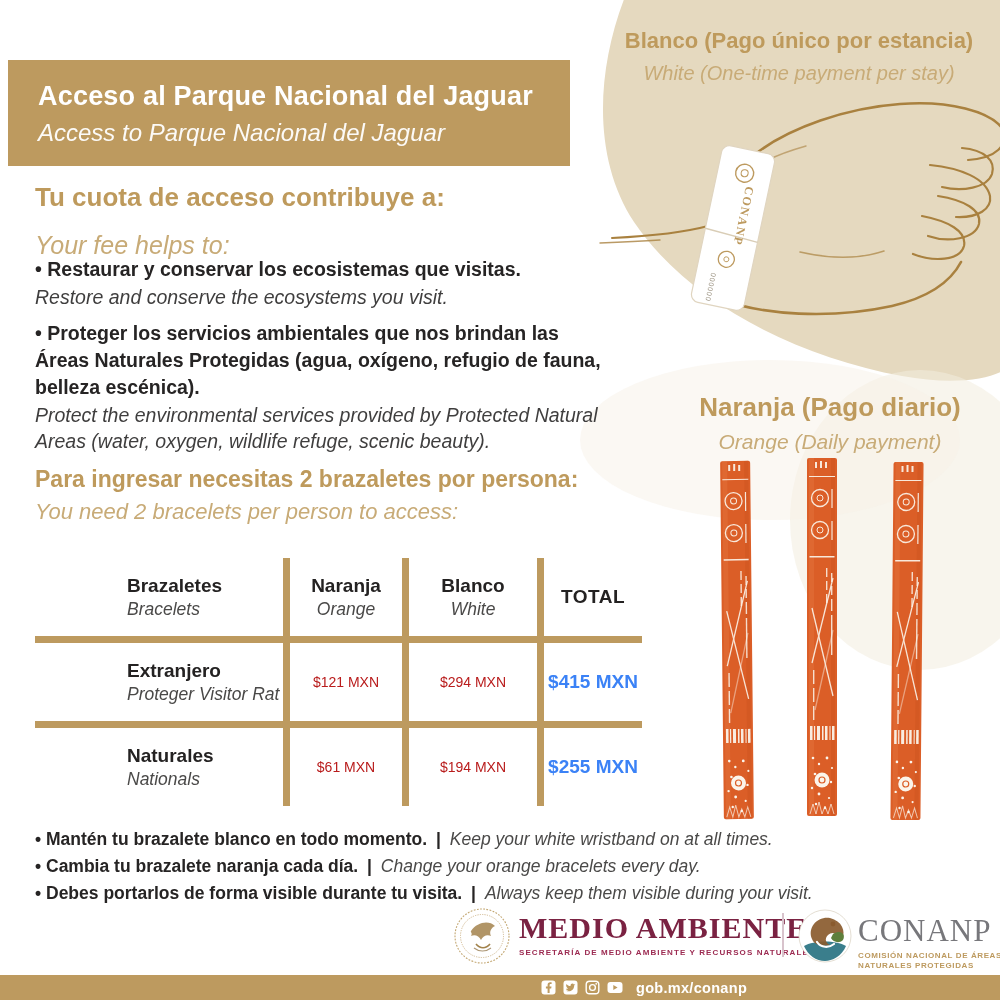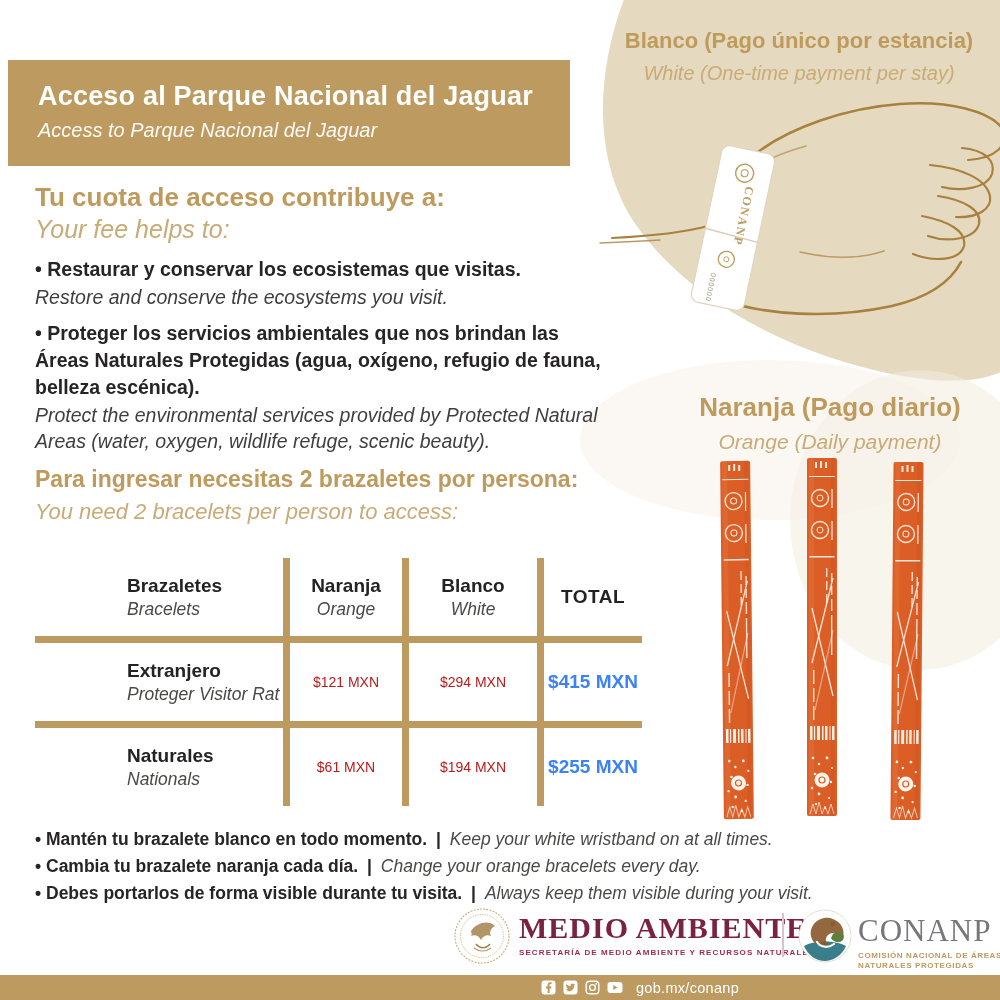--- a/index.html
+++ b/index.html
@@ -2,33 +2,33 @@
 <html><head>
 <meta charset="utf-8">
 <style>
   html,body{margin:0;padding:0;}
   body{font-family:"Liberation Sans", sans-serif; background:#ffffff;}
   .canvas{position:relative;width:1000px;height:1000px;overflow:hidden;background:#ffffff;}
   .abs{position:absolute;}
   
   .band{left:8px;top:60px;width:562px;height:106px;background:#BD9A5F;box-sizing:border-box;padding:21px 0 0 30px;}
   .band .t1{color:#ffffff;font-weight:bold;font-size:27px;letter-spacing:.2px;}
-  .band .t2{color:rgba(255,255,255,.95);font-style:italic;font-size:20px;margin-top:7px;}
+  .band .t2{color:rgba(255,255,255,.95);font-style:italic;font-size:24px;margin-top:7px;}
   
   .gold-b{color:#BE9A5C;font-weight:bold;}
   .gold-i{color:#C8AB77;font-style:italic;}
   .blanco-head{top:28px;left:600px;width:398px;text-align:center;}
   .blanco-head .l1{font-size:22px;}
   .blanco-head .l2{font-size:20px;margin-top:8px;}
   .naranja-head{top:392px;left:660px;width:340px;text-align:center;}
   .naranja-head .l1{font-size:26px;}
   .naranja-head .l2{font-size:21px;margin-top:7px;}
   .tu-cuota{top:182px;left:35px;}
   .tu-cuota .l1{font-size:26px;}
-  .tu-cuota .l2{font-size:25px;margin-top:2px;}
+  .tu-cuota .l2{font-size:25px;margin-top:18px;}
   .para-head{top:466px;left:35px;}
   .para-head .l1{font-size:23px;}
   .para-head .l2{font-size:22px;margin-top:6px;}
   
   .bullet-es{left:35px;width:572px;color:#262424;font-weight:bold;font-size:19.5px;line-height:27px;}
   .bullet-en{left:35px;width:572px;color:#3F3E3E;font-style:italic;font-size:19.5px;line-height:26px;}
   
   .price-table{left:35px;top:558px;background:#BD9A5F;display:grid;
     grid-template-columns:248px 112px 128px 98px;grid-auto-rows:78px;gap:7px;}
   .cell{background:#ffffff;display:flex;flex-direction:column;justify-content:center;align-items:center;text-align:center;}
@@ -45,21 +45,21 @@
   
   .ma-text{left:519px;top:911px;}
   .ma-title{font-family:"Liberation Serif", serif;font-weight:bold;font-size:30px;color:#7A2242;letter-spacing:1px;}
   .ma-sub{font-size:8px;font-weight:bold;color:#9C2B52;letter-spacing:1.1px;margin-top:3px;}
   .logo-divider{left:782px;top:913px;width:2px;height:44px;background:#D8C3CC;}
   .conanp-text{left:858px;top:913px;}
   .conanp-title{font-family:"Liberation Serif", serif;font-size:31px;color:#77777B;letter-spacing:1px;}
   .conanp-sub{font-size:8px;font-weight:bold;color:#BD9A5F;letter-spacing:.6px;margin-top:2px;line-height:10px;width:150px;}
   .gold-bar{left:0;top:975px;width:1000px;height:25px;background:#BD9A5F;display:flex;align-items:center;}
   .social{display:flex;gap:7px;margin-left:541px;align-items:center;}
-  .bar-url{color:#ffffff;font-weight:normal;font-size:14.5px;margin-left:13px;letter-spacing:.3px;}
+  .bar-url{color:#ffffff;font-weight:bold;font-size:14.5px;margin-left:13px;letter-spacing:.3px;}
 </style>
 </head>
 <body>
 
 <div class="canvas">
 
   <svg class="abs" style="left:560px;top:0;" width="440" height="700" viewBox="560 0 440 700">
     <path d="M632,-20 C596,60 590,155 634,222 C688,302 795,356 902,376 C950,385 988,380 1004,370 L1004,-20 Z" fill="#E5D9BF"></path>
     <ellipse cx="920" cy="520" rx="130" ry="150" fill="#F3EDDF" opacity="0.55"></ellipse>
     <ellipse cx="770" cy="440" rx="190" ry="80" fill="#F7F2E8" opacity="0.5"></ellipse>

